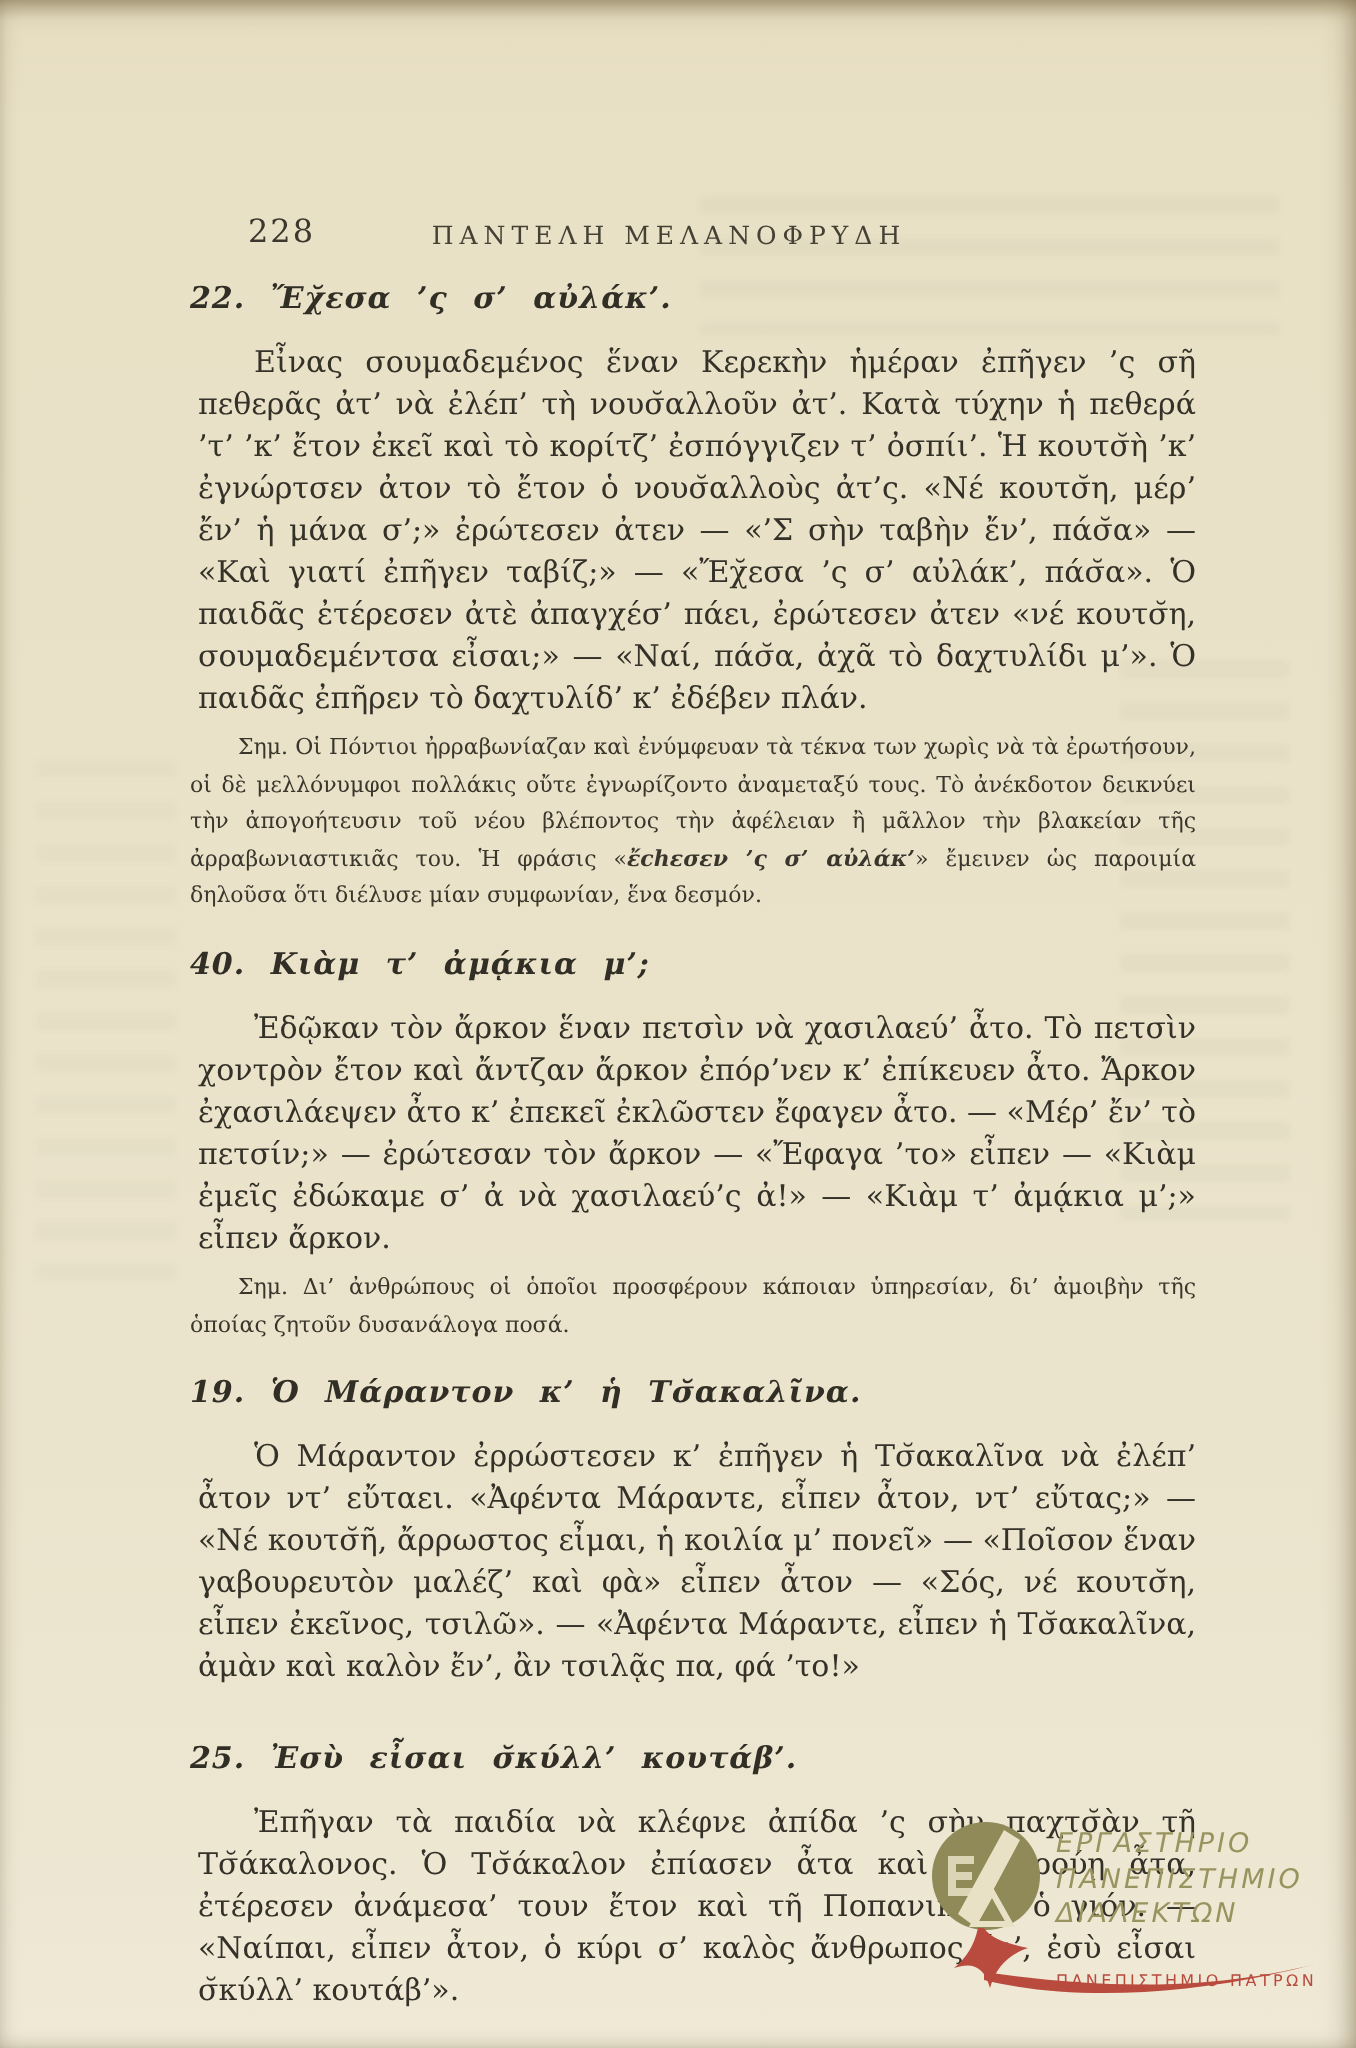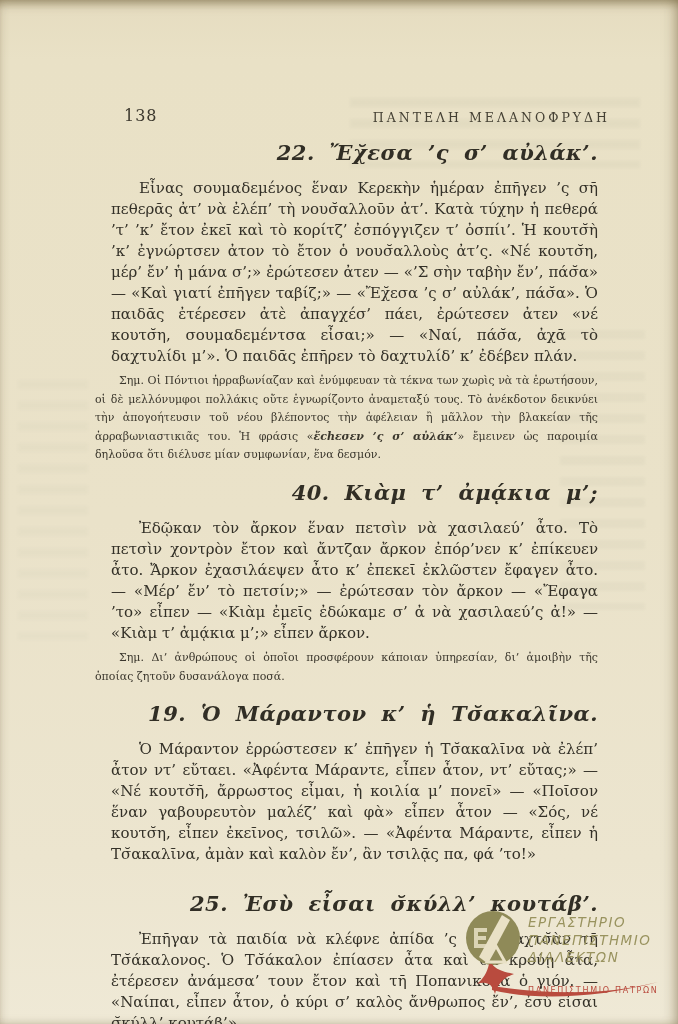--- a/index.html
+++ b/index.html
@@ -23,32 +23,32 @@
     background:repeating-linear-gradient(180deg,
       rgba(110,118,96,.10) 0 9px, rgba(110,118,96,0) 9px 21px);
     filter:blur(1.5px);
     pointer-events:none;
   }
   .page-number{
     position:absolute;left:124px;top:106px;
     font-size:16px;letter-spacing:1px;color:#3c382e;
   }
   .running-header{
-    position:absolute;left:107px;top:110px;width:503px;
-    text-align:right;font-size:12.5px;letter-spacing:3px;color:#454134;
+    position:absolute;left:83px;top:110px;width:503px;
+    text-align:center;font-size:12.5px;letter-spacing:3px;color:#454134;
   }
   .content{position:absolute;left:95px;top:140px;width:503px;}
   .section-title{
-    text-align:right;font-style:italic;font-weight:bold;
-    font-size:21px;word-spacing:7px;letter-spacing:.5px;
+    text-align:left;font-style:italic;font-weight:bold;
+    font-size:15px;word-spacing:7px;letter-spacing:.5px;
     color:#312e25;margin:0 0 13px 0;
   }
   .body-para{
     font-size:15px;line-height:21px;text-align:justify;
-    text-indent:28px;margin:0 0 5px 16px;color:#343128;
+    text-indent:28px;margin:0 0 5px 4px;color:#343128;
   }
   .note-para{
     font-size:11px;line-height:18.6px;text-align:justify;
     text-indent:24px;margin:2px 0 12px 0;color:#3a362c;
   }
   .note-em{font-style:italic;font-weight:bold;}
   .mt{margin-top:15px;}
   
   .logo{position:absolute;left:462px;top:906px;width:205px;height:104px;}
   .logo-svg{position:absolute;left:0;top:0;}
@@ -67,21 +67,21 @@
 </style>
 </head>
 <body>
 
 <div class="page">
 
   <div class="ghost" style="left:350px;top:98px;width:290px;height:70px;opacity:.5;"></div>
   <div class="ghost" style="left:560px;top:330px;width:85px;height:280px;opacity:.45;"></div>
   <div class="ghost" style="left:18px;top:380px;width:70px;height:260px;opacity:.35;"></div>
 
-  <div class="page-number">138</div>
+  <div class="page-number">228</div>
 
   <div class="running-header">ΠΑΝΤΕΛΗ ΜΕΛΑΝΟΦΡΥΔΗ</div>
 
   <div class="content">
 
     <h2 class="section-title">22. Ἔχ̆εσα ’ς σ’ αὐλάκ’.</h2>
     <p class="body-para">Εἶνας σουμαδεμένος ἕναν Κερεκὴν ἡμέραν ἐπῆγεν ’ς σῆ πεθερᾶς ἀτ’ νὰ ἐλέπ’ τὴ νουσ̆αλλοῦν ἀτ’. Κατὰ τύχην ἡ πεθερά ’τ’ ’κ’ ἔτον ἐκεῖ καὶ τὸ κορίτζ’ ἐσπόγγιζεν τ’ ὀσπίι’. Ἡ κουτσ̆ὴ ’κ’ ἐγνώρτσεν ἀτον τὸ ἔτον ὁ νουσ̆αλλοὺς ἀτ’ς. «Νέ κουτσ̆η, μέρ’ ἔν’ ἡ μάνα σ’;» ἐρώτεσεν ἀτεν — «’Σ σὴν ταβὴν ἔν’, πάσ̆α» — «Καὶ γιατί ἐπῆγεν ταβίζ;» — «Ἔχ̆εσα ’ς σ’ αὐλάκ’, πάσ̆α». Ὁ παιδᾶς ἐτέρεσεν ἀτὲ ἀπαγχέσ’ πάει, ἐρώτεσεν ἀτεν «νέ κουτσ̆η, σουμαδεμέντσα εἶσαι;» — «Ναί, πάσ̆α, ἀχᾶ τὸ δαχτυλίδι μ’». Ὁ παιδᾶς ἐπῆρεν τὸ δαχτυλίδ’ κ’ ἐδέβεν πλάν.</p>
     <p class="note-para"><span>Σημ. Οἱ Πόντιοι ἠρραβωνίαζαν καὶ ἐνύμφευαν τὰ τέκνα των χωρὶς νὰ τὰ ἐρωτήσουν, οἱ δὲ μελλόνυμφοι πολλάκις οὔτε ἐγνωρίζοντο ἀναμεταξύ τους. Τὸ ἀνέκδοτον δεικνύει τὴν ἀπογοήτευσιν τοῦ νέου βλέποντος τὴν ἀφέλειαν ἢ μᾶλλον τὴν βλακείαν τῆς ἀρραβωνιαστικιᾶς του. Ἡ φράσις «</span><span class="note-em">ἔchεσεν ’ς σ’ αὐλάκ’</span><span>» ἔμεινεν ὡς παροιμία δηλοῦσα ὅτι διέλυσε μίαν συμφωνίαν, ἕνα δεσμόν.</span></p>
 
     <h2 class="section-title mt">40. Κιὰμ τ’ ἀμᾴκια μ’;</h2>

